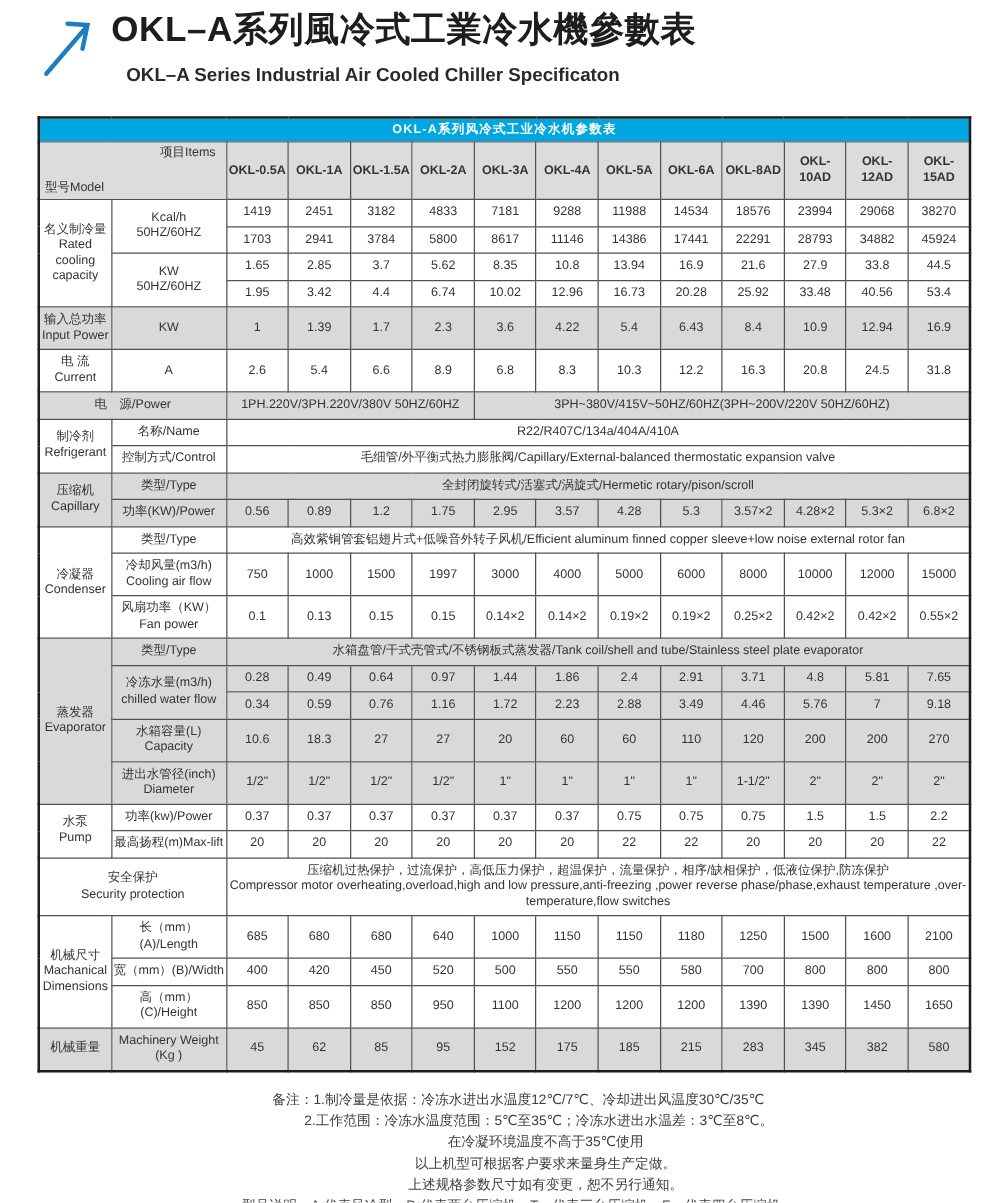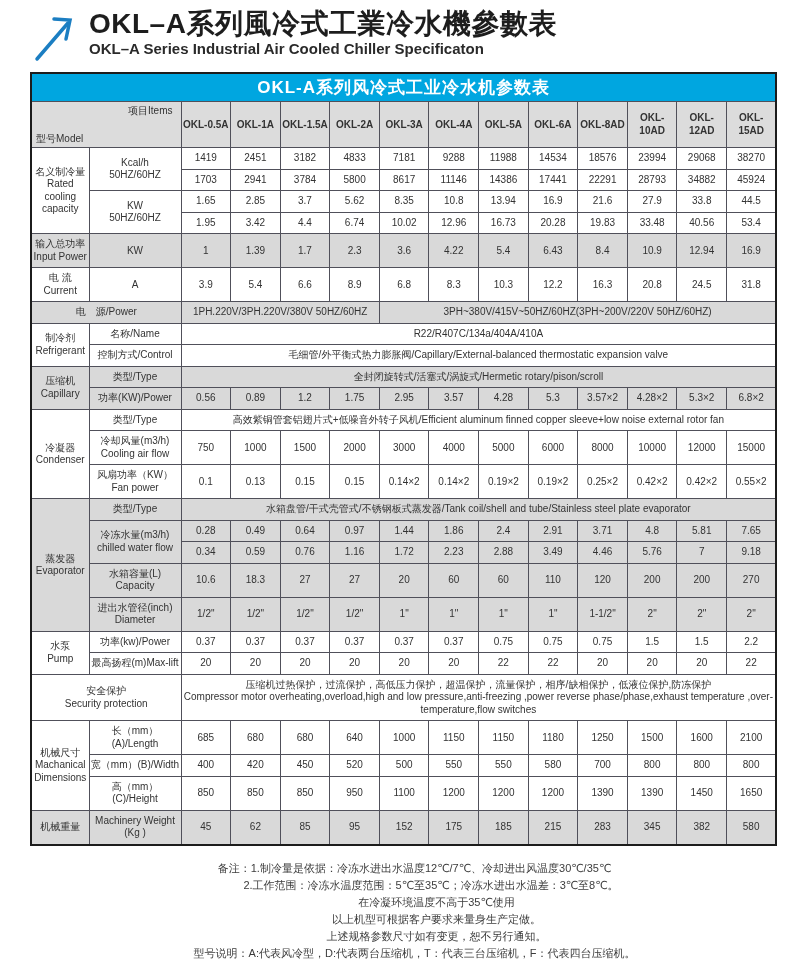--- a/index.html
+++ b/index.html
@@ -14,30 +14,30 @@
   body{
     width:789px;height:962px;background:#ffffff;
     font-family:"Liberation Sans","DejaVu Sans",sans-serif;
     color:#333;overflow:hidden;
   }
   .page{padding:6px 14px 0 30px;}
   
   .doc-header{display:flex;align-items:flex-start;gap:13px;margin:2px 0 10px 0;}
   .logo{flex:0 0 auto;margin-top:4px;}
   .titles h1{margin:0;font-size:28px;line-height:1.15;font-weight:bold;color:#1d1d1d;letter-spacing:0.5px;}
-  .titles h2{margin:0;font-size:15px;line-height:1.25;font-weight:600;color:#2a2a2a;}
+  .titles h2{margin:12px;font-size:15px;line-height:1.25;font-weight:600;color:#2a2a2a;}
   
   table.spec{border-collapse:collapse;table-layout:fixed;width:746px;border:2px solid #1c1c1c;}
   table.spec th,table.spec td{
     border:1px solid var(--bordercol);
     font-size:10px;line-height:1.25;text-align:center;vertical-align:middle;
     padding:4px 1px;color:#333;background:#fff;overflow:hidden;
   }
   tr.title-row th{
-    background:var(--accent);color:#fff;font-size:17px;font-weight:bold;
+    background:var(--accent);color:#fff;font-size:10px;font-weight:bold;
     padding:3px 0;letter-spacing:1px;
   }
   tr.model-row th{background:var(--headband);font-weight:600;font-size:10px;padding:10px 0;}
   th.corner{position:relative;background:var(--headband);padding:0;height:34px;
     background-image:linear-gradient(to bottom right,transparent calc(50% - 0.7px),var(--bordercol) calc(50% - 0.7px),var(--bordercol) calc(50% + 0.7px),transparent calc(50% + 0.7px));
   }
   th.corner .corner-model{position:absolute;left:4px;bottom:2px;font-weight:normal;text-align:center;}
   th.corner .corner-items{position:absolute;right:8px;top:3px;font-weight:normal;}
   tr.shade td{background:var(--band);}
   td.cat,td.item{white-space:pre-line;}
@@ -155,21 +155,21 @@
         </tr>
         <tr>
           <td>1.95</td>
           <td>3.42</td>
           <td>4.4</td>
           <td>6.74</td>
           <td>10.02</td>
           <td>12.96</td>
           <td>16.73</td>
           <td>20.28</td>
-          <td>19.83</td>
+          <td>25.92</td>
           <td>33.48</td>
           <td>40.56</td>
           <td>53.4</td>
         </tr>
         <tr class="shade">
           <td class="cat" rowspan="1">输入总功率
 Input Power</td>
           <td class="item" rowspan="1">KW</td>
           <td>1</td>
           <td>1.39</td>
@@ -181,21 +181,21 @@
           <td>6.43</td>
           <td>8.4</td>
           <td>10.9</td>
           <td>12.94</td>
           <td>16.9</td>
         </tr>
         <tr>
           <td class="cat" rowspan="1">电 流
 Current</td>
           <td class="item" rowspan="1">A</td>
-          <td>3.9</td>
+          <td>2.6</td>
           <td>5.4</td>
           <td>6.6</td>
           <td>8.9</td>
           <td>6.8</td>
           <td>8.3</td>
           <td>10.3</td>
           <td>12.2</td>
           <td>16.3</td>
           <td>20.8</td>
           <td>24.5</td>
@@ -242,21 +242,21 @@
 Condenser</td>
           <td class="item" rowspan="1">类型/Type</td>
           <td colspan="12">高效紫铜管套铝翅片式+低噪音外转子风机/Efficient aluminum finned copper sleeve+low noise external rotor fan</td>
         </tr>
         <tr>
           <td class="item" rowspan="1">冷却风量(m3/h)
 Cooling air flow</td>
           <td>750</td>
           <td>1000</td>
           <td>1500</td>
-          <td>2000</td>
+          <td>1997</td>
           <td>3000</td>
           <td>4000</td>
           <td>5000</td>
           <td>6000</td>
           <td>8000</td>
           <td>10000</td>
           <td>12000</td>
           <td>15000</td>
         </tr>
         <tr>

